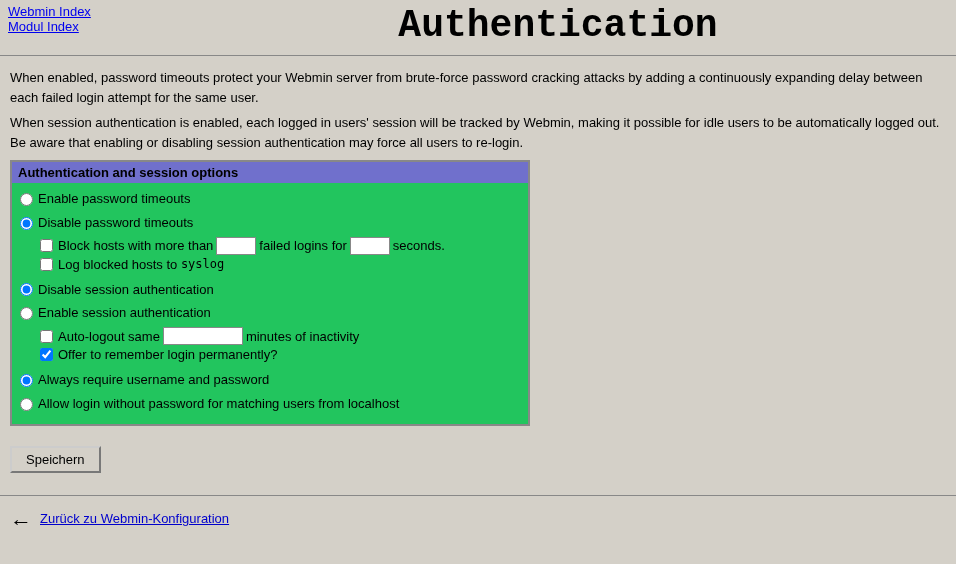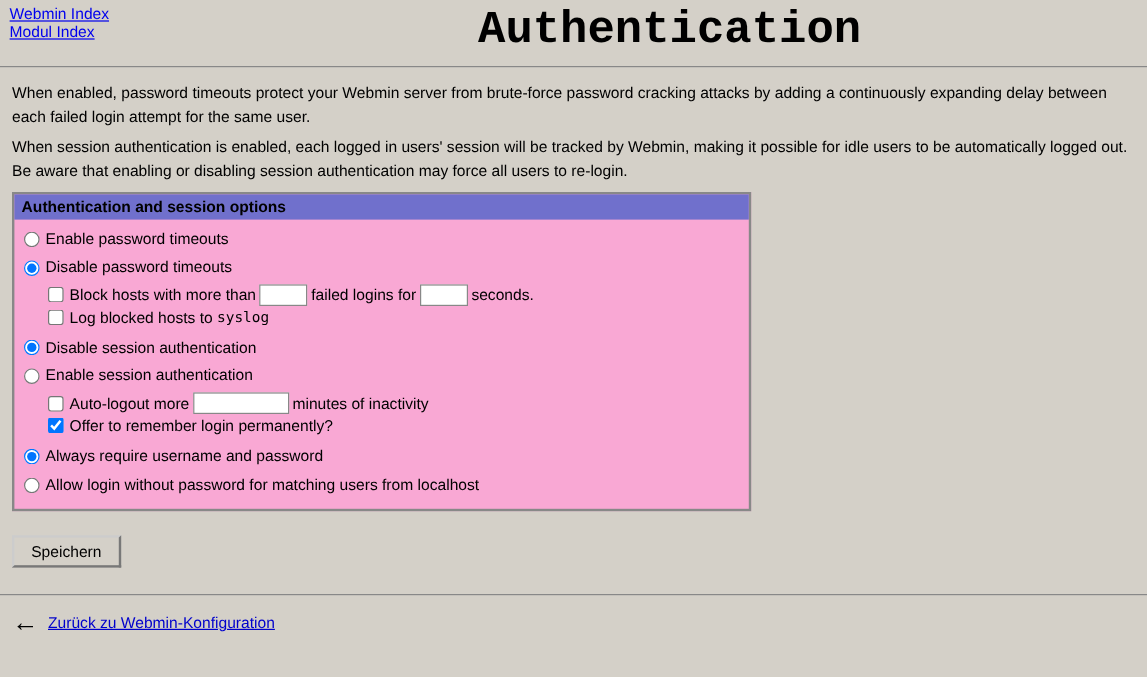--- a/index.html
+++ b/index.html
@@ -38,22 +38,22 @@
     .description {
       margin-bottom: 8px;
       line-height: 1.5;
       font-size: 13px;
     }
     .description p {
       margin-bottom: 6px;
     }
     .options-box {
       border: 2px solid #888;
-      background: #f9a8d4;
-      width: 616px;
+      background: #22c55e;
+      width: 520px;
     }
     .options-header {
       background: #7070cc;
       color: #000;
       font-weight: bold;
       padding: 3px 6px;
       font-size: 13px;
     }
     .options-body {
       padding: 6px 8px;
@@ -187,21 +187,21 @@
         <input type="radio" name="session_auth" checked="" style="">
         <span>Disable session authentication</span>
       </div>
       <div class="option-row">
         <input type="radio" name="session_auth" style="">
         <span>Enable session authentication</span>
       </div>
 
       <div class="sub-option">
         <input type="checkbox" style="">
-        <span>Auto-logout more</span>
+        <span>Auto-logout same</span>
         <input type="text" class="inline-input-wide" value="" style="">
         <span>minutes of inactivity</span>
       </div>
 
       <div class="sub-option">
         <input type="checkbox" checked="" style="">
         <span>Offer to remember login permanently?</span>
       </div>
 
       <div class="section-divider"></div>

